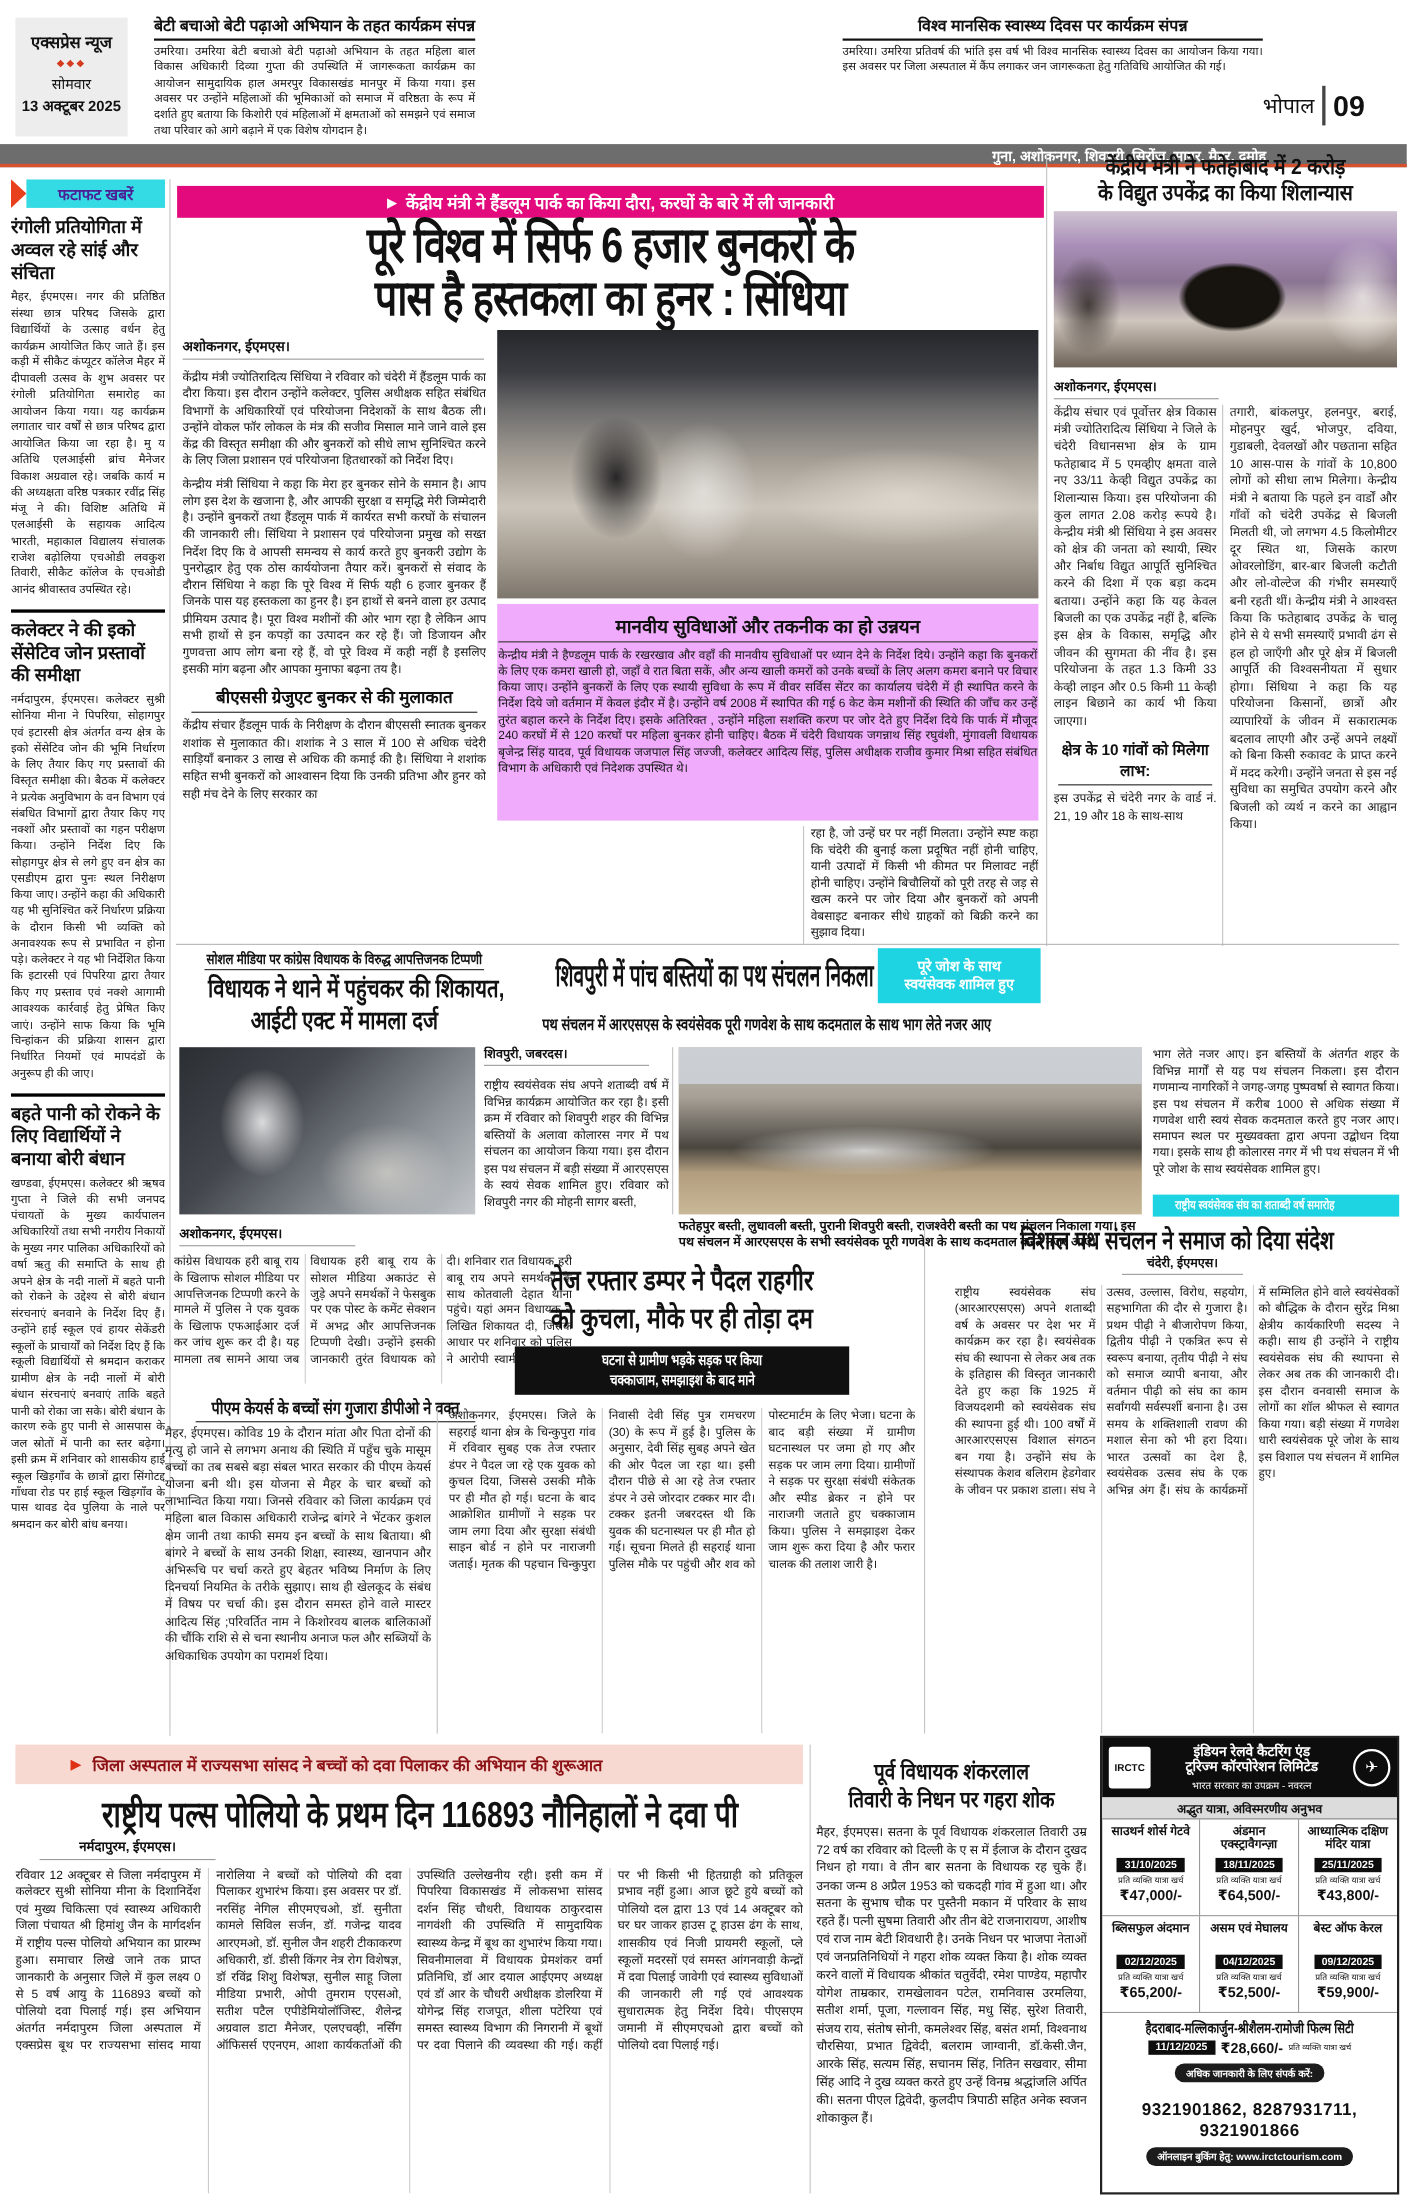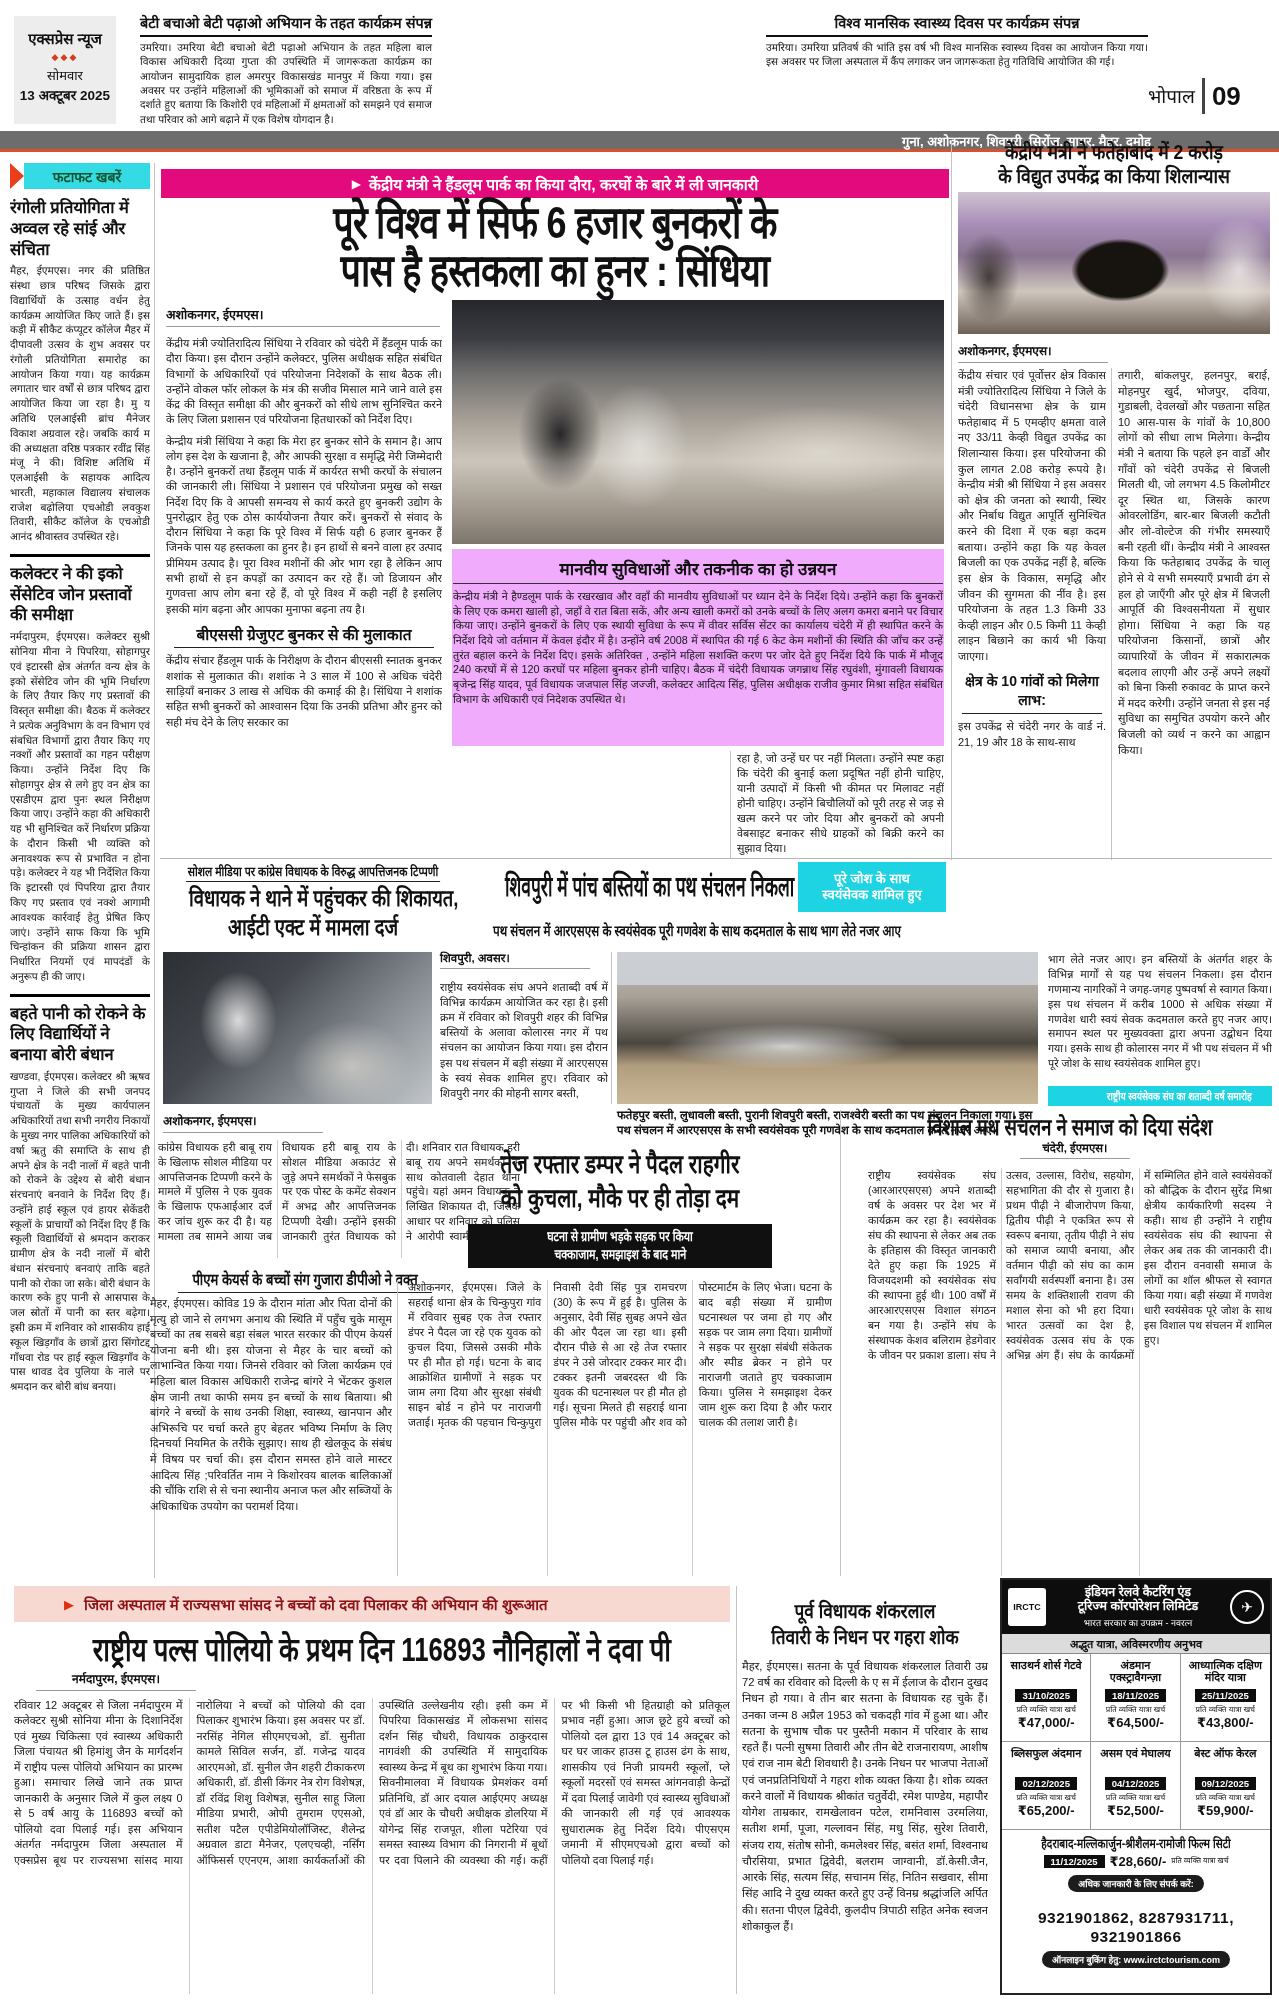--- a/index.html
+++ b/index.html
@@ -24,34 +24,34 @@
         display:flex;flex-direction:column;align-items:center;justify-content:center;font-weight:900;font-size:40px;line-height:1.12;}
   .corner{left:1148px;top:78px;display:flex;align-items:center;}
   .corner .c-city{font-size:19px;}
   .corner .c-bar{width:3px;height:36px;background:#444;margin:0 7px;}
   .corner .c-num{font-size:26px;font-weight:900;}
   .cityband{left:0;top:131px;width:1279px;height:21px;background:#6d6d6d;border-bottom:3px solid #d8512e;
             color:#fff;font-size:13px;font-weight:bold;line-height:21px;text-align:right;padding-right:128px;box-sizing:border-box;}
   
   .qlabel{display:flex;align-items:stretch;height:26px;margin-bottom:8px;}
   .qtri{width:0;height:0;border-top:13px solid transparent;border-bottom:13px solid transparent;border-left:14px solid #e8401c;}
-  .qbox{flex:1;background:#35dbe4;color:#14532d;font-weight:800;font-size:14px;display:flex;align-items:center;justify-content:center;}
+  .qbox{flex:1;background:#35dbe4;color:#4c1d95;font-weight:800;font-size:14px;display:flex;align-items:center;justify-content:center;}
   .qtitle{font-size:16.5px;font-weight:800;line-height:1.26;margin:6px 0 5px;}
   .qbody{font-size:10.4px;line-height:1.42;}
   .qsep{border-top:3.5px solid #000;margin:9px 0 2px;}
   
   .kicker{left:161px;top:169px;width:788px;height:29px;background:#e20a7d;color:#fff;font-weight:800;font-size:15.5px;
           display:flex;align-items:center;justify-content:center;gap:8px;}
   .lead-h{left:161px;top:199px;width:788px;text-align:center;font-weight:900;font-size:45px;line-height:1.07;letter-spacing:-1px;}
   .graybox{background:#f0abfc;padding:8px 1px;box-sizing:border-box;}
   .graybox .gb-title{font-size:17px;font-weight:800;text-align:center;border-bottom:1.6px solid #333;padding-bottom:3px;margin-bottom:5px;}
   .graybox .gb-body{font-size:10.8px;line-height:1.36;}
   .photo{position:absolute;}
   
-  .badge{background:#1ed3e2;color:#fff;font-weight:800;text-align:right;}
+  .badge{background:#1ed3e2;color:#fff;font-weight:800;text-align:left;}
   .blackbox{background:#101010;color:#fff;font-weight:800;text-align:center;}
   
   .pinkbar{left:14px;top:1586px;width:716px;height:36px;background:#f8d9d2;color:#8d1216;font-weight:800;font-size:15px;
            display:flex;align-items:center;gap:10px;padding-left:50px;box-sizing:border-box;}
   .pinkbar .arr{color:#e03014;font-size:13px;}
   
   .ad{left:1000px;top:1578px;width:272px;height:417px;border:2px solid #222;box-sizing:border-box;background:#fff;}
   .ad-head{background:#0d0d0d;color:#fff;display:flex;align-items:center;gap:6px;padding:5px 6px;}
   .ad-logo{width:38px;height:38px;background:#fff;color:#0d0d0d;font-weight:900;font-size:9px;display:flex;align-items:center;justify-content:center;border-radius:3px;flex-shrink:0;}
   .ad-head-mid{flex:1;text-align:center;}
@@ -205,21 +205,21 @@
   <div class="abs" style="left:437px;top:866px;width:358px;text-align:center;font-weight:900;font-size:28px;">
     <span class="cond" style="transform:scaleX(.62);">शिवपुरी में पांच बस्तियों का पथ संचलन निकला</span>
   </div>
   <div class="abs badge" style="left:798px;top:862px;width:148px;height:50px;display:flex;flex-direction:column;align-items:center;justify-content:center;font-size:13px;line-height:1.25;">
     <span>पूरे जोश के साथ</span>
     <span>स्वयंसेवक शामिल हुए</span>
   </div>
   <div class="abs" style="left:437px;top:920px;width:509px;text-align:center;font-weight:800;font-size:15px;">
     <span class="cond" style="transform:scaleX(.78);">पथ संचलन में आरएसएस के स्वयंसेवक पूरी गणवेश के साथ कदमताल के साथ भाग लेते नजर आए</span>
   </div>
-  <div class="abs byline" style="left:440px;top:950px;width:150px;font-size:11.5px;">शिवपुरी, अवसर।</div>
+  <div class="abs byline" style="left:440px;top:950px;width:150px;font-size:11.5px;">शिवपुरी, जबरदस।</div>
   <div class="abs j" style="left:440px;top:980px;width:168px;height:160px;overflow:hidden;font-size:10.8px;line-height:1.4;">राष्ट्रीय स्वयंसेवक संघ अपने शताब्दी वर्ष में विभिन्न कार्यक्रम आयोजित कर रहा है। इसी क्रम में रविवार को शिवपुरी शहर की विभिन्न बस्तियों के अलावा कोलारस नगर में पथ संचलन का आयोजन किया गया। इस दौरान इस पथ संचलन में बड़ी संख्या में आरएसएस के स्वयं सेवक शामिल हुए। रविवार को शिवपुरी नगर की मोहनी सागर बस्ती,</div>
   <div class="photo" style="left:617px;top:952px;width:421px;height:152px;
        background:
         linear-gradient(180deg, rgba(205,210,216,.9) 0 22%, transparent 22%),
         radial-gradient(ellipse 160px 30px at 40% 62%, rgba(250,250,250,.75), transparent 75%),
         linear-gradient(180deg,#c2bdb4 0%,#a7a096 30%,#6f6a62 48%,#4a463f 60%,#b29e7f 75%,#c9b897 100%);"></div>
   <div class="abs" style="left:617px;top:1108px;width:421px;font-size:11.5px;font-weight:600;line-height:1.3;">फतेहपुर बस्ती, लुधावली बस्ती, पुरानी शिवपुरी बस्ती, राजश्वेरी बस्ती का पथ संचलन निकाला गया। इस पथ संचलन में आरएसएस के सभी स्वयंसेवक पूरी गणवेश के साथ कदमताल करते नजर आए।</div>
   <div class="abs j" style="left:1048px;top:952px;width:224px;height:130px;overflow:hidden;font-size:10.8px;line-height:1.38;">भाग लेते नजर आए। इन बस्तियों के अंतर्गत शहर के विभिन्न मार्गों से यह पथ संचलन निकला। इस दौरान गणमान्य नागरिकों ने जगह-जगह पुष्पवर्षा से स्वागत किया। इस पथ संचलन में करीब 1000 से अधिक संख्या में गणवेश धारी स्वयं सेवक कदमताल करते हुए नजर आए। समापन स्थल पर मुख्यवक्ता द्वारा अपना उद्बोधन दिया गया। इसके साथ ही कोलारस नगर में भी पथ संचलन में भी पूरे जोश के साथ स्वयंसेवक शामिल हुए।</div>
   <div class="vline" style="left:611px;top:952px;height:152px;"></div>
 

